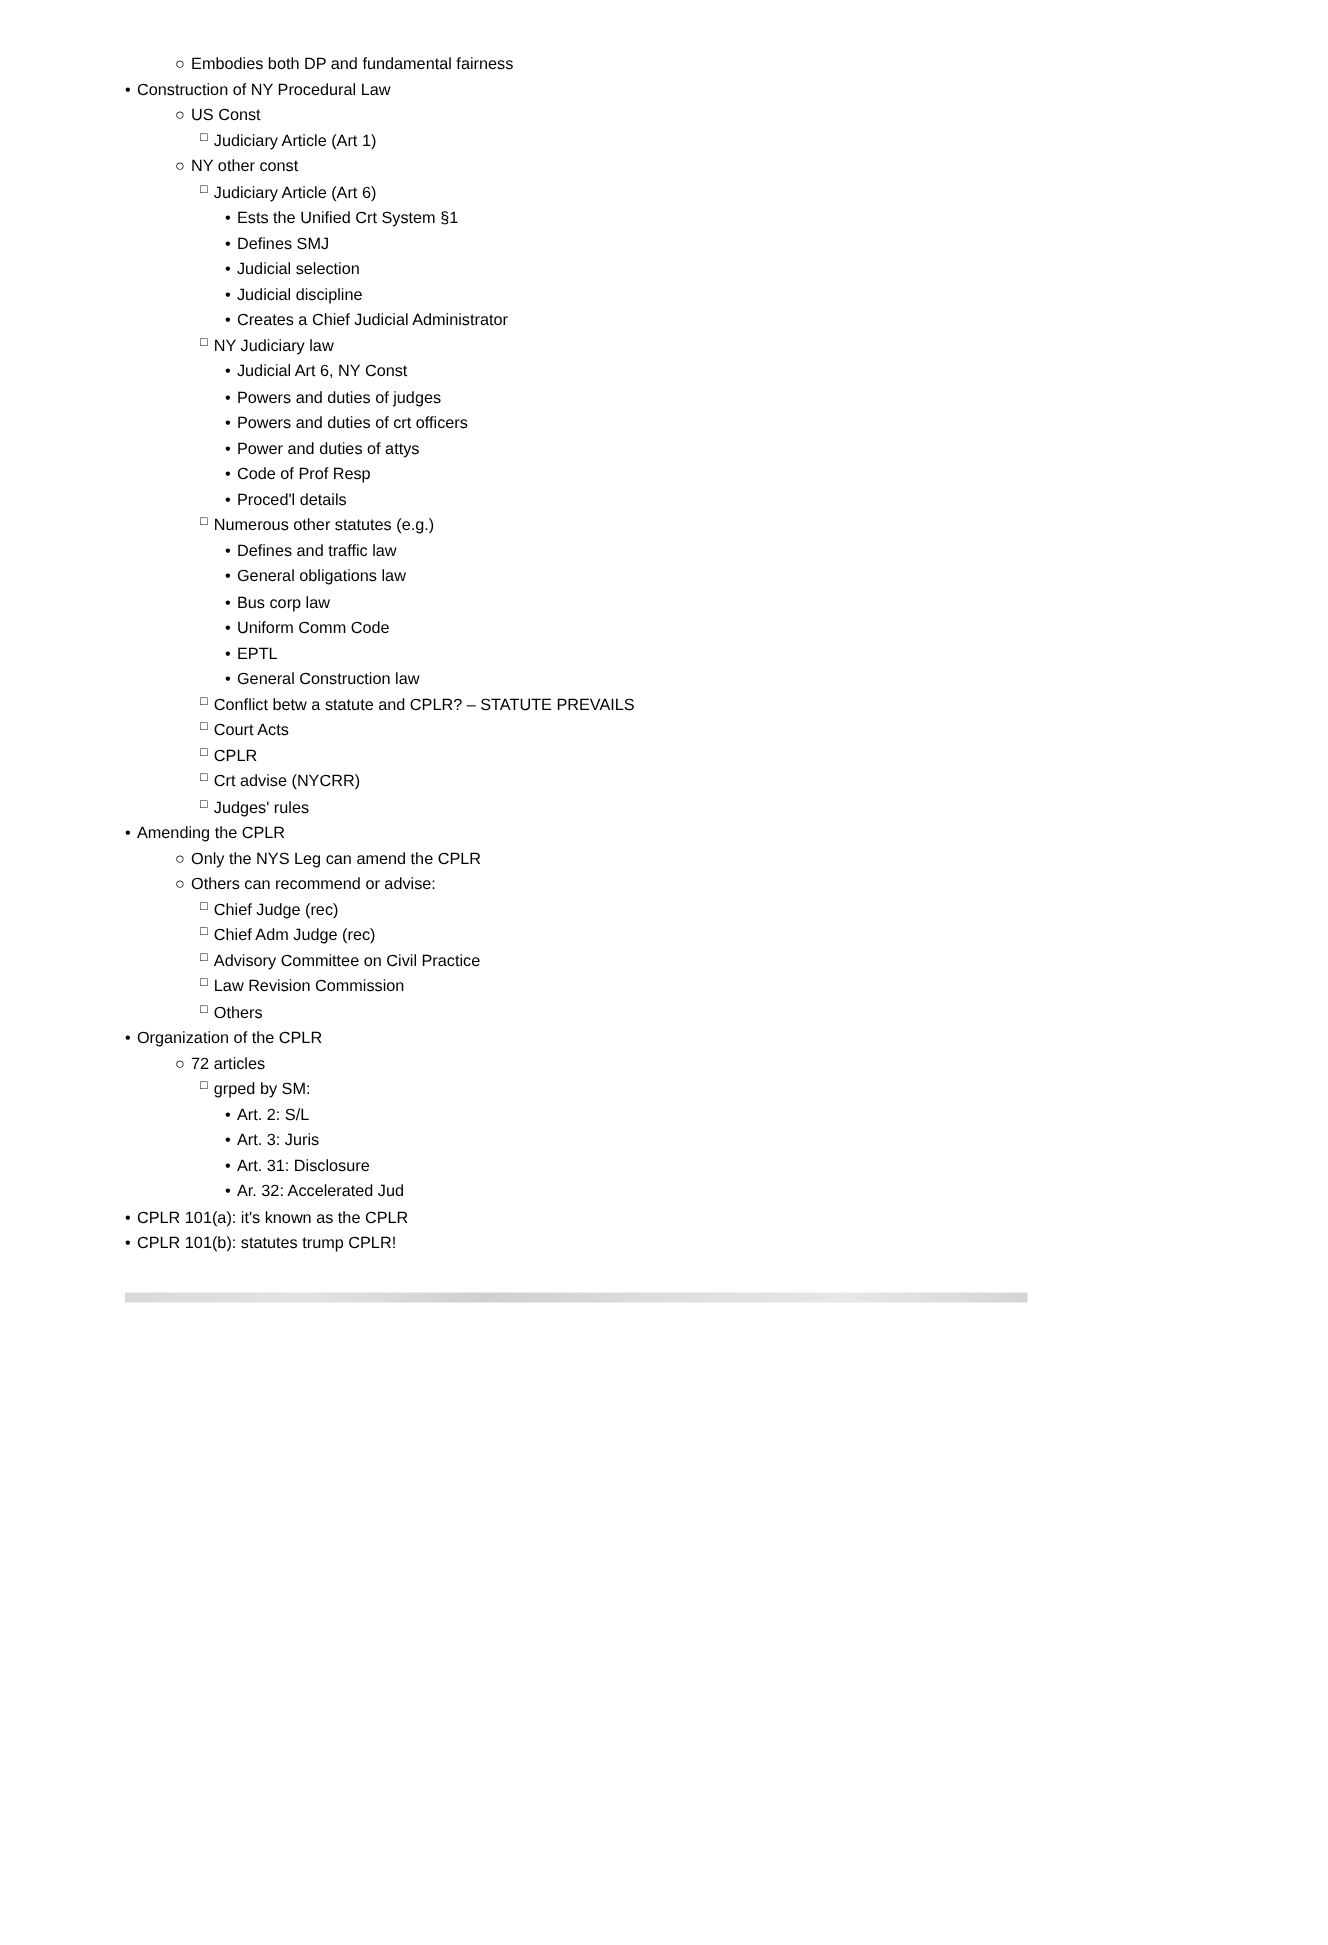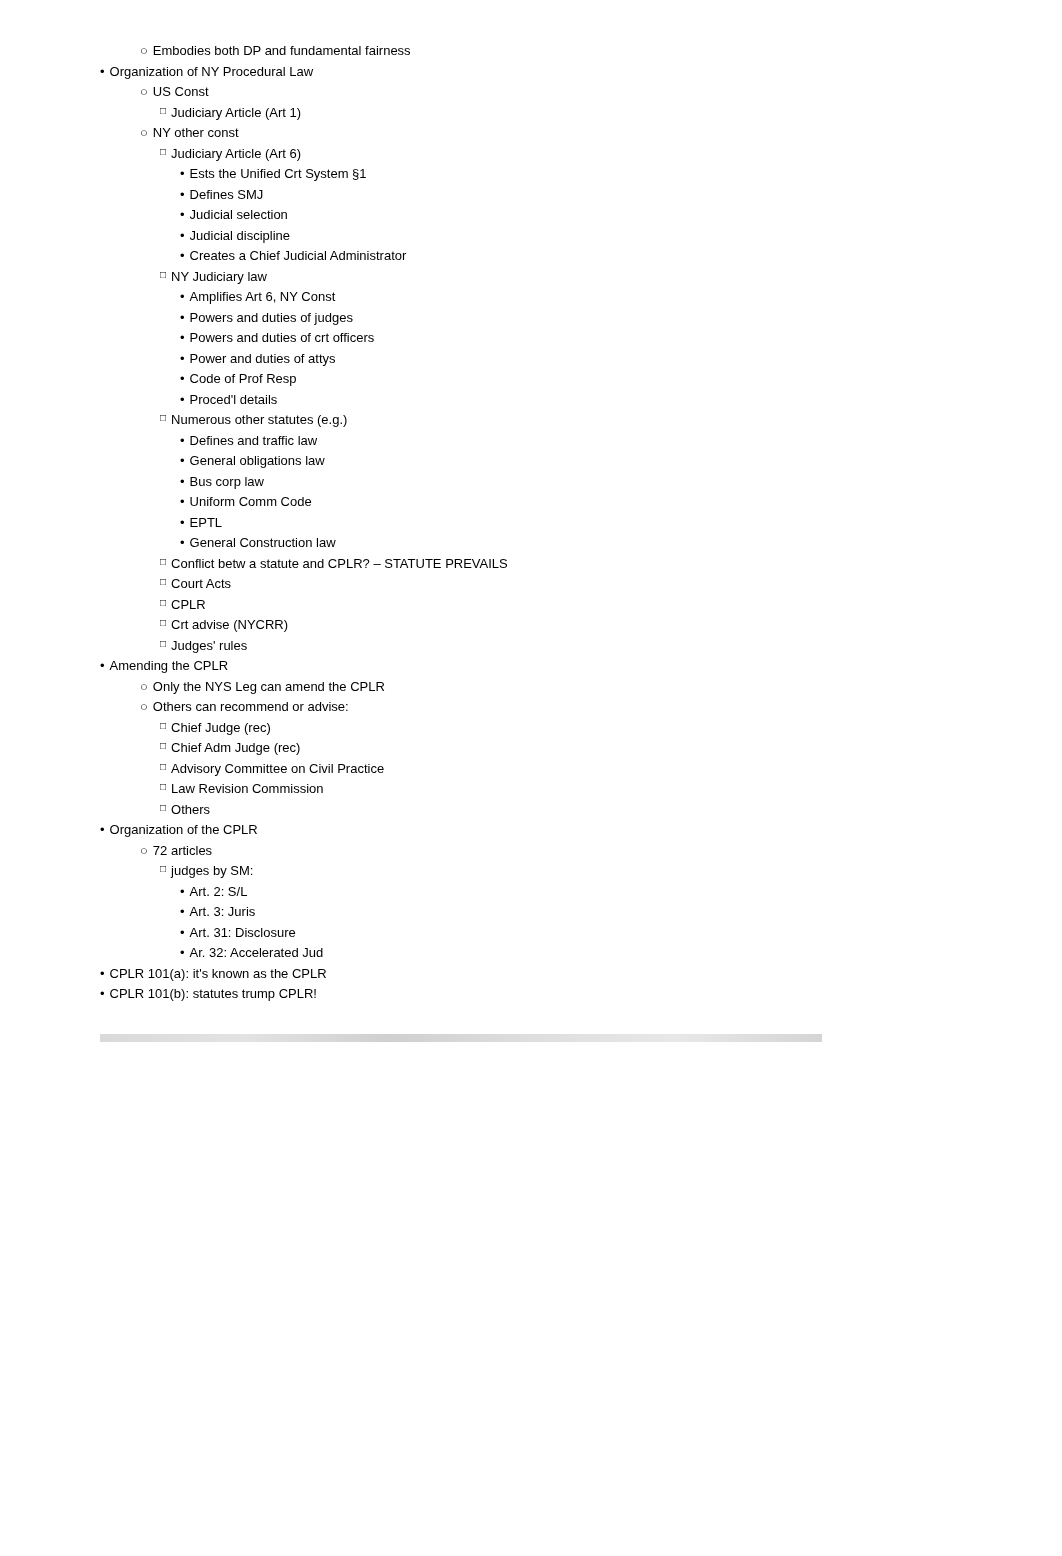--- a/index.html
+++ b/index.html
@@ -38,21 +38,21 @@
 <body>
 
 <div>
   <div id="list-container">
       <div class="list-item" style="padding-left: 40px;">
         <span style="margin-right: 5px;">○</span>
         <span class="item-text">Embodies both DP and fundamental fairness</span>
       </div>
       <div class="list-item" style="padding-left: 0px;">
         <span style="margin-right: 5px;">•</span>
-        <span class="item-text">Organization of NY Procedural Law</span>
+        <span class="item-text">Construction of NY Procedural Law</span>
       </div>
       <div class="list-item" style="padding-left: 40px;">
         <span style="margin-right: 5px;">○</span>
         <span class="item-text">US Const</span>
       </div>
       <div class="list-item" style="padding-left: 60px;">
         <span style="margin-right: 5px; font-size: 10px;">□</span>
         <span class="item-text">Judiciary Article (Art 1)</span>
       </div>
       <div class="list-item" style="padding-left: 40px;">
@@ -82,21 +82,21 @@
       <div class="list-item" style="padding-left: 80px;">
         <span style="margin-right: 5px;">•</span>
         <span class="item-text">Creates a Chief Judicial Administrator</span>
       </div>
       <div class="list-item" style="padding-left: 60px;">
         <span style="margin-right: 5px; font-size: 10px;">□</span>
         <span class="item-text">NY Judiciary law</span>
       </div>
       <div class="list-item" style="padding-left: 80px;">
         <span style="margin-right: 5px;">•</span>
-        <span class="item-text">Amplifies Art 6, NY Const</span>
+        <span class="item-text">Judicial Art 6, NY Const</span>
       </div>
       <div class="list-item" style="padding-left: 80px;">
         <span style="margin-right: 5px;">•</span>
         <span class="item-text">Powers and duties of judges</span>
       </div>
       <div class="list-item" style="padding-left: 80px;">
         <span style="margin-right: 5px;">•</span>
         <span class="item-text">Powers and duties of crt officers</span>
       </div>
       <div class="list-item" style="padding-left: 80px;">
@@ -194,21 +194,21 @@
       <div class="list-item" style="padding-left: 0px;">
         <span style="margin-right: 5px;">•</span>
         <span class="item-text">Organization of the CPLR</span>
       </div>
       <div class="list-item" style="padding-left: 40px;">
         <span style="margin-right: 5px;">○</span>
         <span class="item-text">72 articles</span>
       </div>
       <div class="list-item" style="padding-left: 60px;">
         <span style="margin-right: 5px; font-size: 10px;">□</span>
-        <span class="item-text">judges by SM:</span>
+        <span class="item-text">grped by SM:</span>
       </div>
       <div class="list-item" style="padding-left: 80px;">
         <span style="margin-right: 5px;">•</span>
         <span class="item-text">Art. 2: S/L</span>
       </div>
       <div class="list-item" style="padding-left: 80px;">
         <span style="margin-right: 5px;">•</span>
         <span class="item-text">Art. 3: Juris</span>
       </div>
       <div class="list-item" style="padding-left: 80px;">

